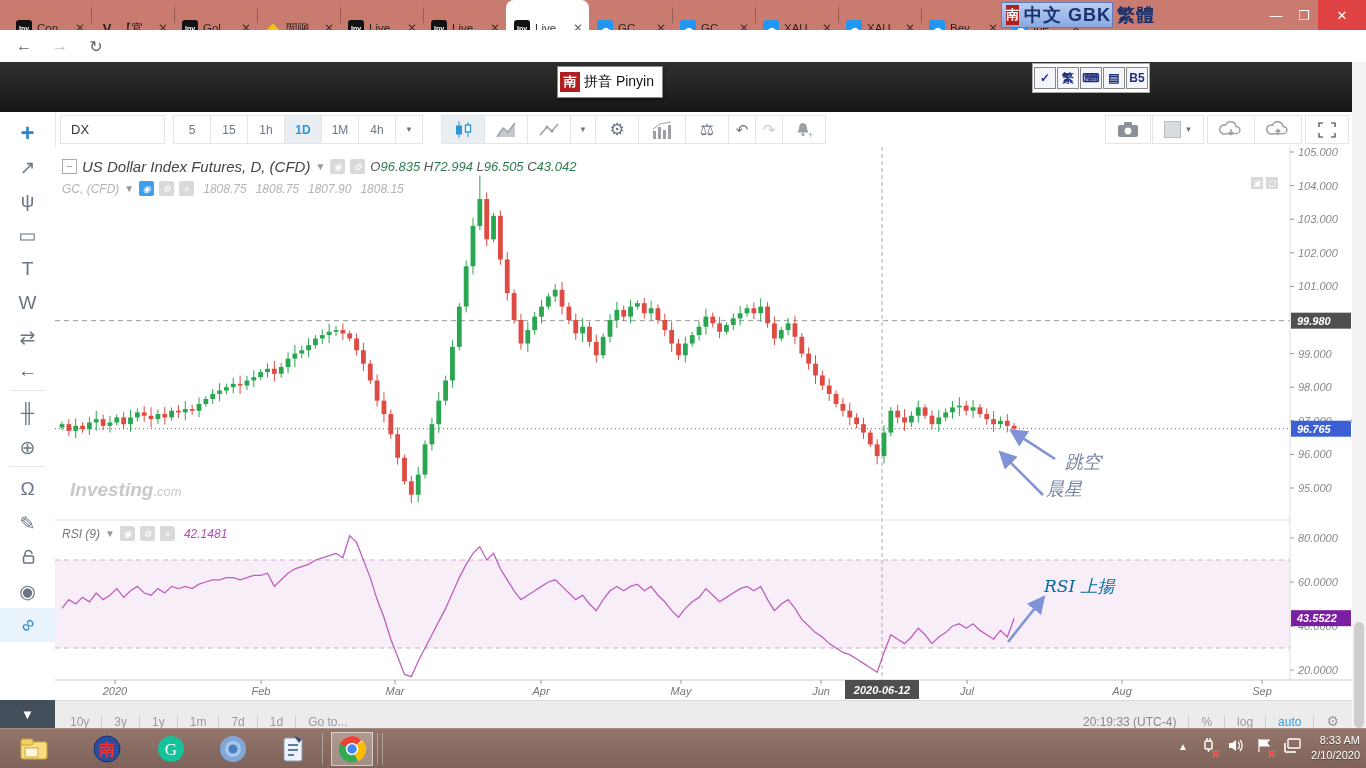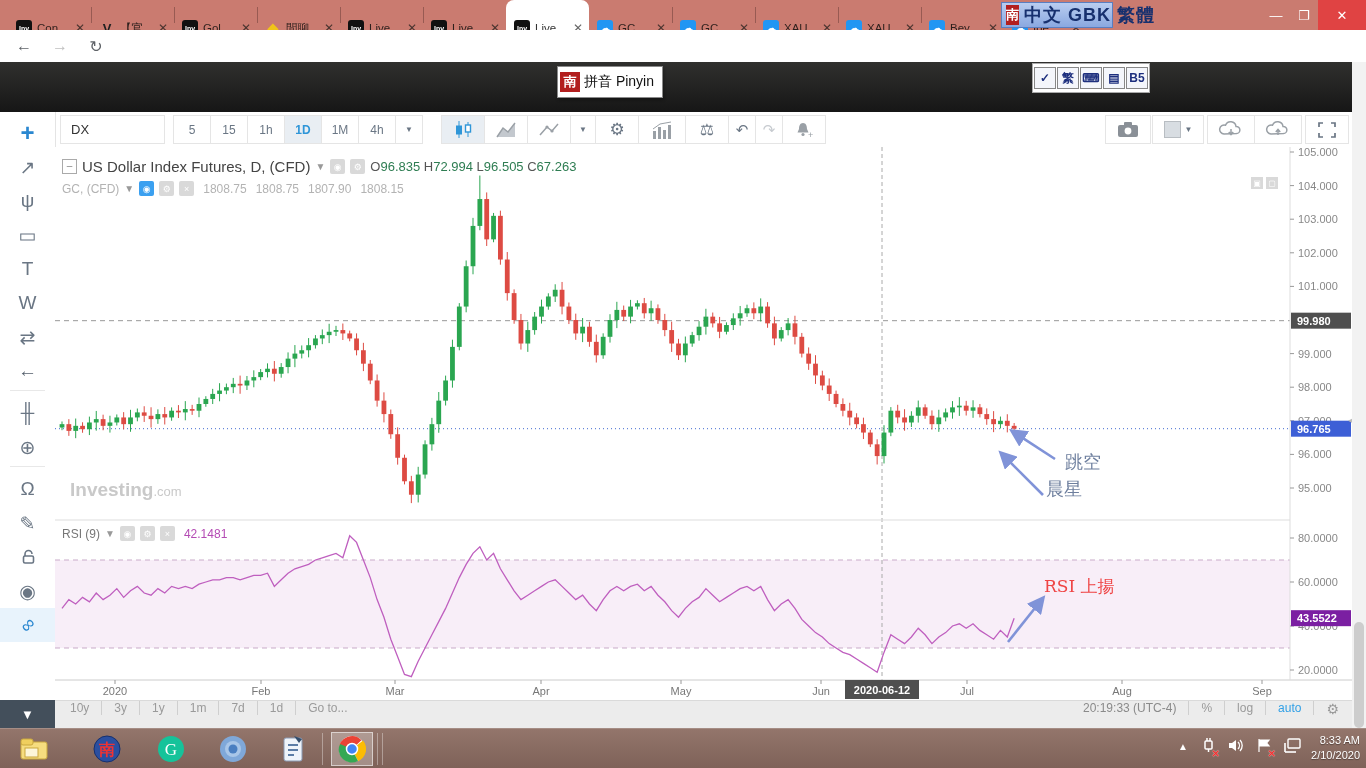--- a/index.html
+++ b/index.html
@@ -58,40 +58,40 @@
   .tbtn.on{background:#e9eef3;color:#2f96d8;font-weight:bold;}
   
   #sidebar{left:0;top:112px;width:55px;height:588px;background:#fff;border-right:1px solid #e4e4e4;}
   .sicon{position:absolute;left:0;width:55px;height:34px;display:flex;align-items:center;justify-content:center;font-size:19px;color:#6a7684;}
   .sicon.blue{color:#2a87d0;}
   .sicon.dark{color:#55606c;font-weight:bold;}
   .sicon.tile{background:#e8f3fc;}
   .ssep{position:absolute;left:10px;width:35px;height:1px;background:#e8e8e8;}
   #chevron-tile{left:0;top:700px;width:55px;height:28px;background:#434f5b;color:#fff;display:flex;align-items:center;justify-content:center;font-size:13px;}
   
-  #chartarea{left:55px;top:147px;width:1297px;height:553px;background:#fff;}
+  #chartarea{left:55px;top:147px;width:1297px;height:553px;background:#fff;font-style:italic;}
   #legend-title{left:7px;top:11px;display:flex;align-items:center;gap:5px;font-size:15px;color:#444;}
   #legend-title .collapse{width:13px;height:13px;border:1px solid #aaa;color:#888;font-size:10px;line-height:11px;text-align:center;}
   .caret{color:#999;font-size:10px;}
   .ltile{width:15px;height:15px;border-radius:2px;background:#d9d9d9;color:#fff;font-size:9px;display:flex;align-items:center;justify-content:center;}
   .ltile.blue{background:#3ba0f0;}
   .ohlc{font-size:13px;}
   .ohlc .k{color:#555;}
   .ohlc .v{color:#2e7d52;}
   #legend-gc{left:7px;top:34px;display:flex;align-items:center;gap:5px;font-size:12px;color:#b3b3b3;}
   #legend-gc .gv{margin-left:4px;}
   #legend-rsi{left:7px;top:379px;display:flex;align-items:center;gap:5px;font-size:12px;color:#777;}
   #legend-rsi .rv{color:#b44bb4;margin-left:4px;}
   #watermark{left:15px;top:332px;font-size:19px;font-weight:bold;color:#c9c9c9;}
   #watermark .wm2{font-size:13px;font-weight:normal;}
   .cjk-note{position:absolute;font-size:18px;color:#6e7f9e;font-family:"DejaVu Serif",serif;}
   #panel-icons{left:1196px;top:30px;display:flex;gap:3px;}
   #panel-icons div{width:12px;height:12px;background:#d9d9d9;color:#fff;font-size:8px;display:flex;align-items:center;justify-content:center;}
   
-  #rangebar{left:55px;top:700px;width:1297px;height:28px;background:#ececec;border-top:1px solid #dadada;display:flex;align-items:flex-start;font-size:12px;color:#9a9a9a;}
+  #rangebar{left:55px;top:700px;width:1297px;height:28px;background:#ececec;border-top:1px solid #dadada;display:flex;align-items:flex-end;font-size:12px;color:#9a9a9a;}
   .rsep{width:1px;height:14px;background:#cfcfcf;margin:0 9px;}
   .ritem{padding:0 3px;}
   #rb-auto{color:#31a0e6;}
   
   #scrollstrip{left:1352px;top:62px;width:14px;height:666px;background:#f2f2f2;}
   #scrollthumb{left:2px;top:560px;width:10px;height:106px;background:#cdcdcd;border-radius:5px;position:absolute;}
   
   #taskbar{left:0;top:728px;width:1366px;height:40px;background:linear-gradient(#93756b,#7e6158);border-top:1px solid #a58d85;}
   .tkicon{position:absolute;top:3px;width:42px;height:34px;display:flex;align-items:center;justify-content:center;}
   .tkicon.activeapp{background:rgba(255,255,255,.28);border:1px solid rgba(255,255,255,.55);box-sizing:border-box;}
@@ -738,21 +738,21 @@
     <div id="legend-title" class="abs">
       <span class="collapse">–</span>
       <span>US Dollar Index Futures, D, (CFD)</span>
       <span class="caret">▼</span>
       <span class="ltile">◉</span>
       <span class="ltile">⚙</span>
       <span class="ohlc">
         <span class="k">O</span><span class="v">96.835</span>
         <span class="k">H</span><span class="v">72.994</span>
         <span class="k">L</span><span class="v">96.505</span>
-        <span class="k">C</span><span class="v">67.263</span>
+        <span class="k">C</span><span class="v">43.042</span>
       </span>
     </div>
     <div id="legend-gc" class="abs">
       <span>GC, (CFD)</span>
       <span class="caret">▼</span>
       <span class="ltile blue">◉</span>
       <span class="ltile">⚙</span>
       <span class="ltile">×</span>
       <span class="gv">1808.75</span>
       <span class="gv">1808.75</span>
@@ -769,21 +769,21 @@
     </div>
     <div id="watermark" class="abs">
       <span>Investing</span><span class="wm2">.com</span>
     </div>
     <div id="panel-icons" class="abs">
       <div>▣</div>
       <div>▢</div>
     </div>
     <div class="cjk-note" style="left:1010px;top:303px">跳空</div>
     <div class="cjk-note" style="left:991px;top:330px">晨星</div>
-    <div class="cjk-note" style="left:989px;top:428px;font-size:17px;color:#ef4444">RSI 上揚</div>
+    <div class="cjk-note" style="left:989px;top:428px;font-size:17px;color:#0369a1">RSI 上揚</div>
   </div>
 
   <div id="rangebar" class="abs">
       <span style="width: 12px;"></span>
       <span class="ritem">10y</span>
       <span class="rsep"></span>
       <span class="ritem">3y</span>
       <span class="rsep"></span>
       <span class="ritem">1y</span>
       <span class="rsep"></span>

